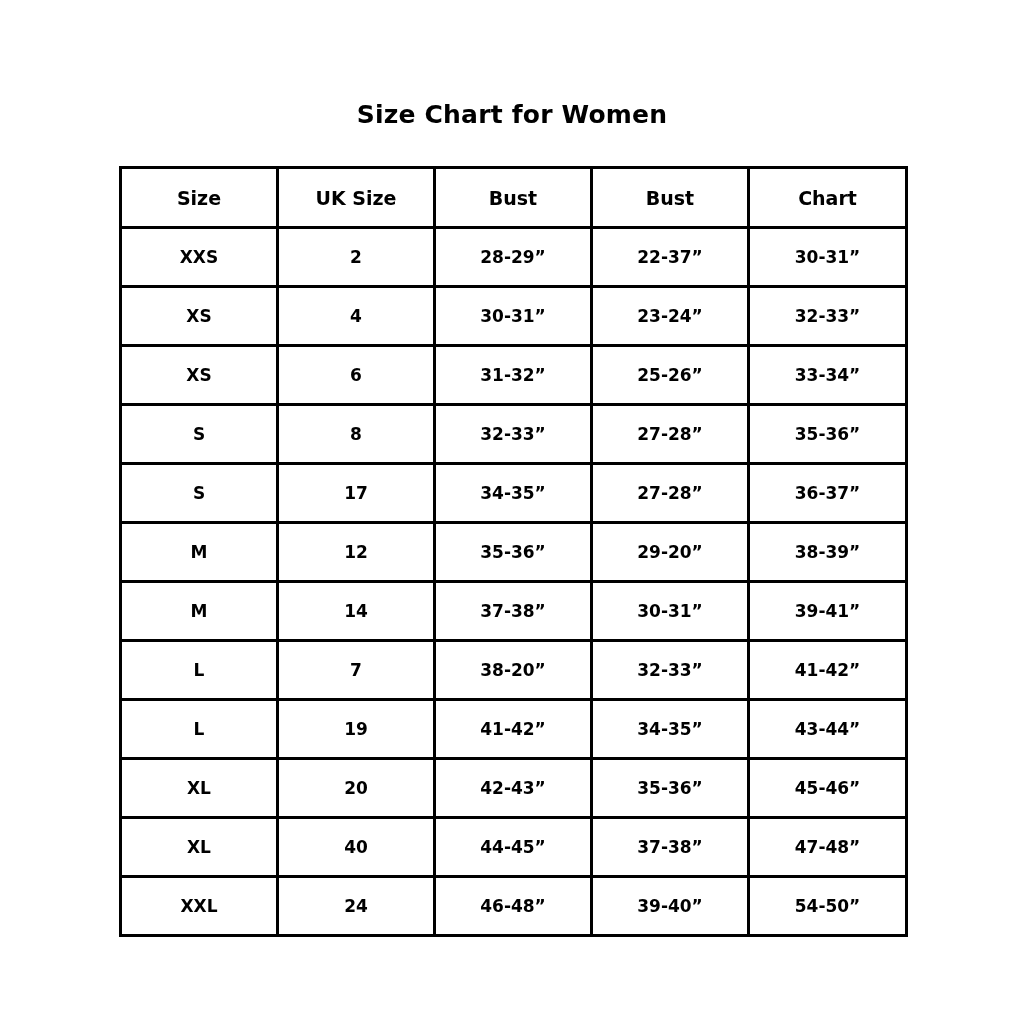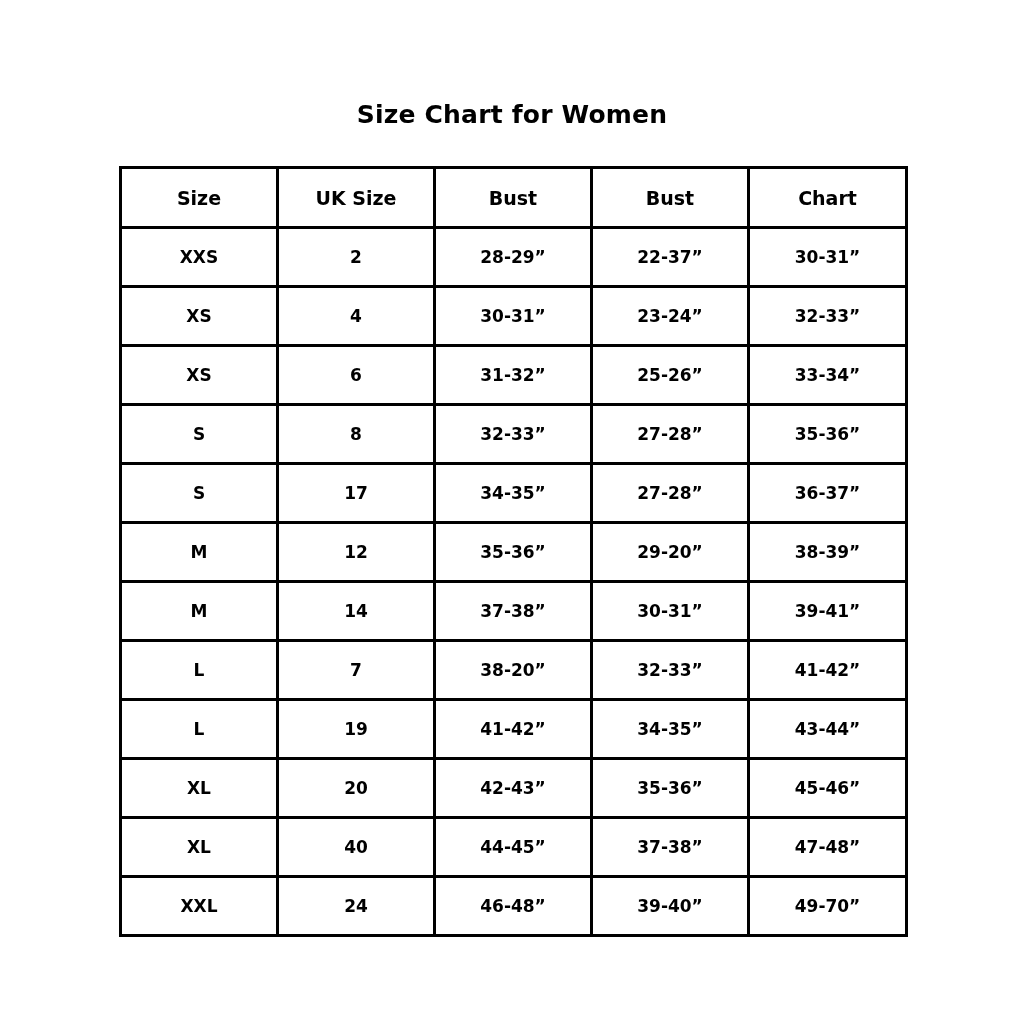--- a/index.html
+++ b/index.html
@@ -170,19 +170,19 @@
           <td>40</td>
           <td>44-45”</td>
           <td>37-38”</td>
           <td>47-48”</td>
         </tr>
         <tr>
           <td class="size-col">XXL</td>
           <td>24</td>
           <td>46-48”</td>
           <td>39-40”</td>
-          <td>49-70”</td>
+          <td>54-50”</td>
         </tr>
       </tbody>
     </table>
   </div>
 
 </div>
 
 </body></html>

